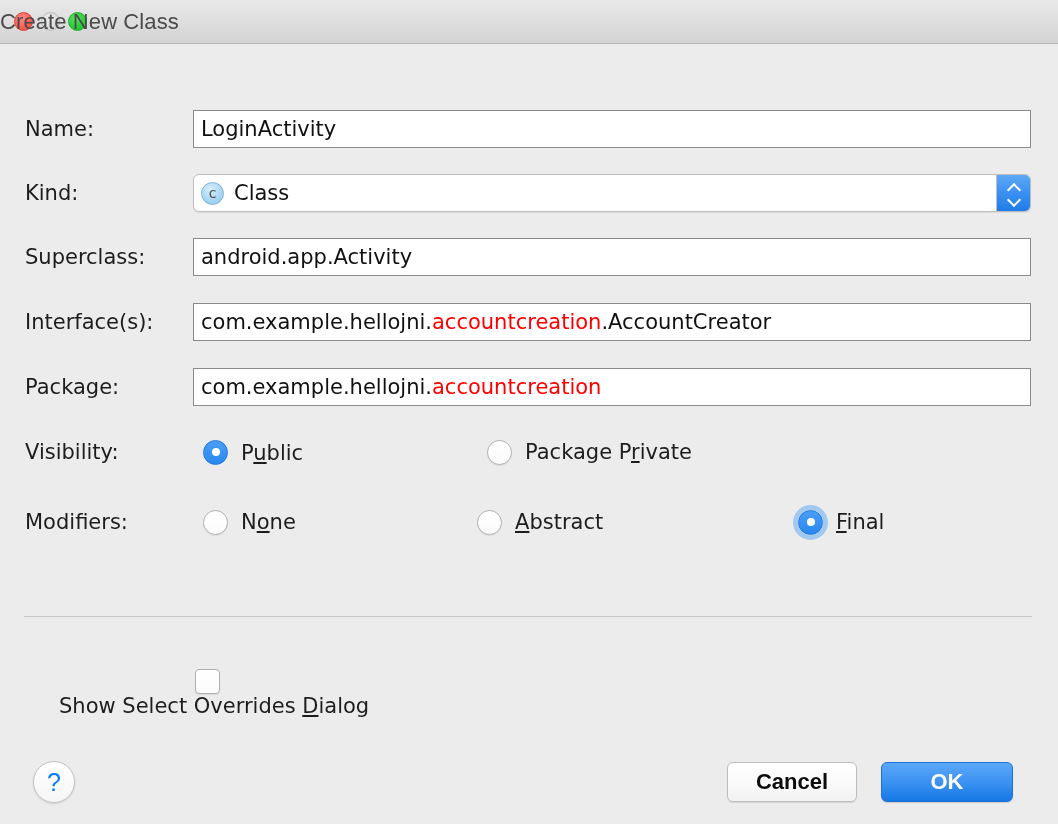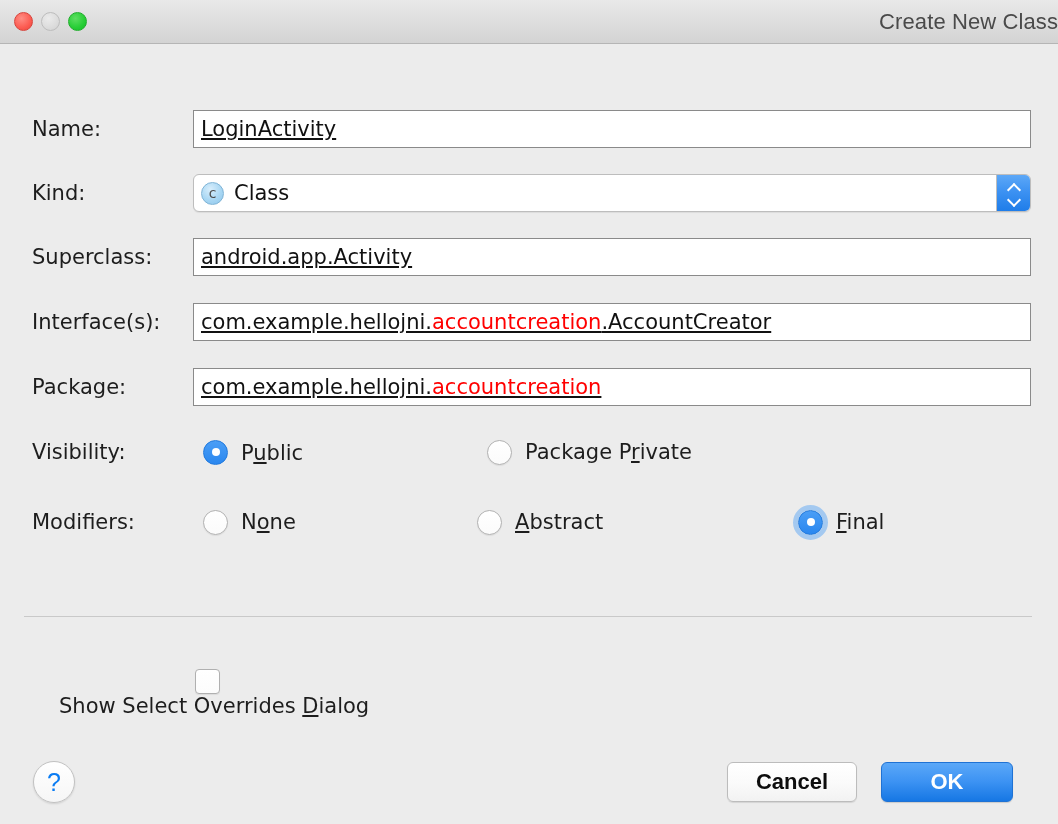--- a/index.html
+++ b/index.html
@@ -57,21 +57,21 @@
   }
   .light.max {
     background: radial-gradient(circle at 38% 32%, #5ede62 0%, #26ce35 60%, #19b82a 100%);
     border: 1px solid #1fae2b;
   }
   .window-title {
     position: absolute;
     left: 0;
     right: 0;
     top: 9px;
-    text-align: right;
+    text-align: left;
     font-size: 22px;
     color: #4a4a4a;
     font-family: "Liberation Sans", sans-serif;
     letter-spacing: 0.1px;
   }
 
   
   .form {
     position: relative;
     padding: 0;
@@ -79,21 +79,21 @@
   .row {
     position: absolute;
     left: 0;
     right: 0;
     height: 40px;
     display: flex;
     align-items: center;
   }
   .lbl {
     position: absolute;
-    left: 32px;
+    left: 25px;
     font-size: 21px;
     color: #1d1d1d;
     font-family: "DejaVu Sans", sans-serif;
     white-space: nowrap;
   }
 
   .field {
     position: absolute;
     left: 193px;
     width: 838px;
@@ -102,21 +102,20 @@
     border: 1px solid #8a8a8a;
     box-sizing: border-box;
     display: flex;
     align-items: center;
     padding: 0 7px;
     font-size: 21px;
     color: #111;
     overflow: hidden;
     white-space: nowrap;
     font-family: "DejaVu Sans", sans-serif;
-    text-decoration: underline;
   }
   .field .plain { color: #111; }
   .field .hl { color: #ff0000; }
 
   
   .combo {
     position: absolute;
     left: 193px;
     width: 838px;
     height: 38px;

